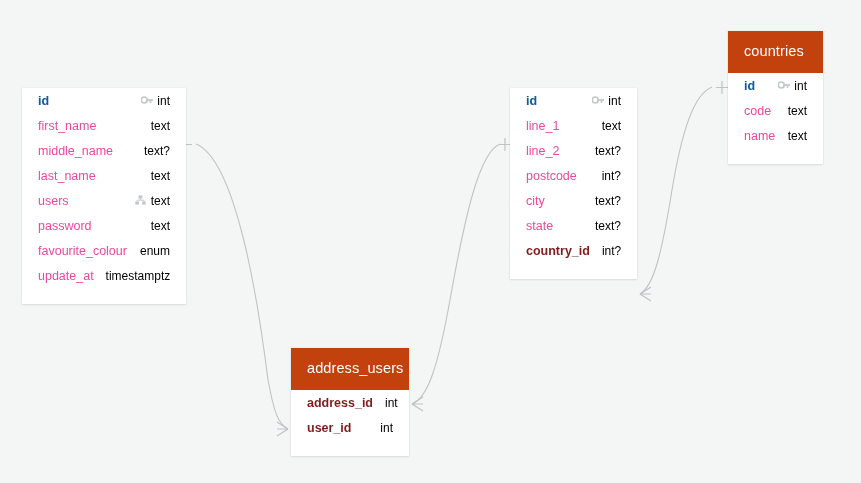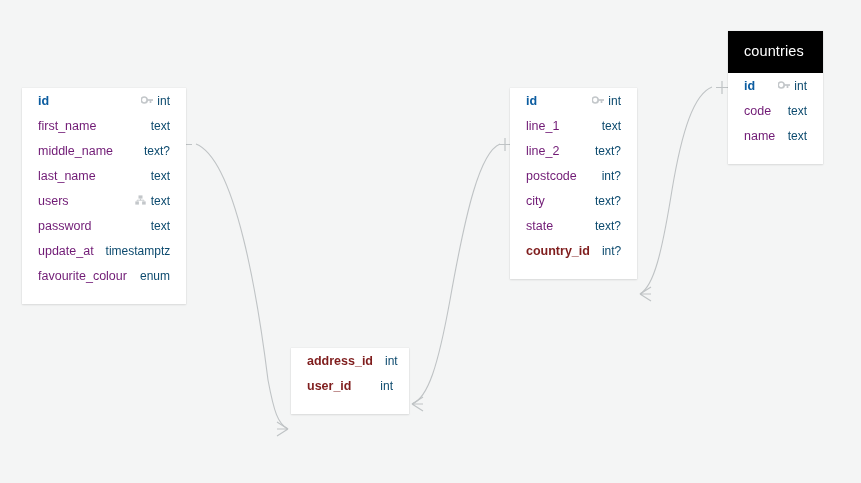--- a/index.html
+++ b/index.html
@@ -38,55 +38,55 @@
     z-index: 1;
     pointer-events: none;
   }
   .table-card {
     position: absolute;
     background: #ffffff;
     z-index: 3;
     box-shadow: 0 1px 2px rgba(0,0,0,0.10), 0 0 0 0.5px rgba(0,0,0,0.04);
   }
   .table-header {
-    background: #000000;
+    background: #c2410c;
     color: #ffffff;
     font-size: 14.5px;
     line-height: 1;
     padding: 13px 16px 14px 16px;
     white-space: nowrap;
     letter-spacing: 0.1px;
   }
   .table-body {
     padding: 6px 0 10px 0;
   }
   .row {
     display: flex;
     align-items: flex-start;
     height: 25px;
     padding: 0 16px;
     white-space: nowrap;
   }
   .col-name {
     font-size: 12.5px;
-    color: #701a75;
+    color: #ec4899;
     flex: 0 0 auto;
   }
   .row.pk .col-name {
     color: #0b5ca0;
     font-weight: bold;
   }
   .row.fk .col-name {
     color: #7f1d1d;
     font-weight: bold;
   }
   .spacer { flex: 1 1 auto; min-width: 12px; }
   .col-type {
     font-size: 12px;
-    color: #0c4a6e;
+    color: #000000;
     flex: 0 0 auto;
     text-align: right;
   }
   .rowicon {
     flex: 0 0 auto;
     width: 14px;
     height: 12px;
     margin-right: 3px;
     display: inline-flex;
     align-items: center;
@@ -178,29 +178,29 @@
         <span class="col-type">text</span>
       </div>
 
       <div class="row">
         <span class="col-name">password</span>
         <span class="spacer"></span>
         <span class="col-type">text</span>
       </div>
 
       <div class="row">
+        <span class="col-name">favourite_colour</span>
+        <span class="spacer"></span>
+        <span class="col-type">enum</span>
+      </div>
+
+      <div class="row">
         <span class="col-name">update_at</span>
         <span class="spacer"></span>
         <span class="col-type">timestamptz</span>
-      </div>
-
-      <div class="row">
-        <span class="col-name">favourite_colour</span>
-        <span class="spacer"></span>
-        <span class="col-type">enum</span>
       </div>
 
     </div>
   </div>
 
   <div class="table-card" id="tbl-addresses">
     <div class="table-body">
 
       <div class="row pk">
         <span class="col-name">id</span>
@@ -280,20 +280,21 @@
       <div class="row">
         <span class="col-name">name</span>
         <span class="spacer"></span>
         <span class="col-type">text</span>
       </div>
 
     </div>
   </div>
 
   <div class="table-card" id="tbl-address_users">
+    <div class="table-header">address_users</div>
     <div class="table-body">
 
       <div class="row fk">
         <span class="col-name">address_id</span>
         <span class="spacer"></span>
         <span class="col-type">int</span>
       </div>
 
       <div class="row fk">
         <span class="col-name">user_id</span>

